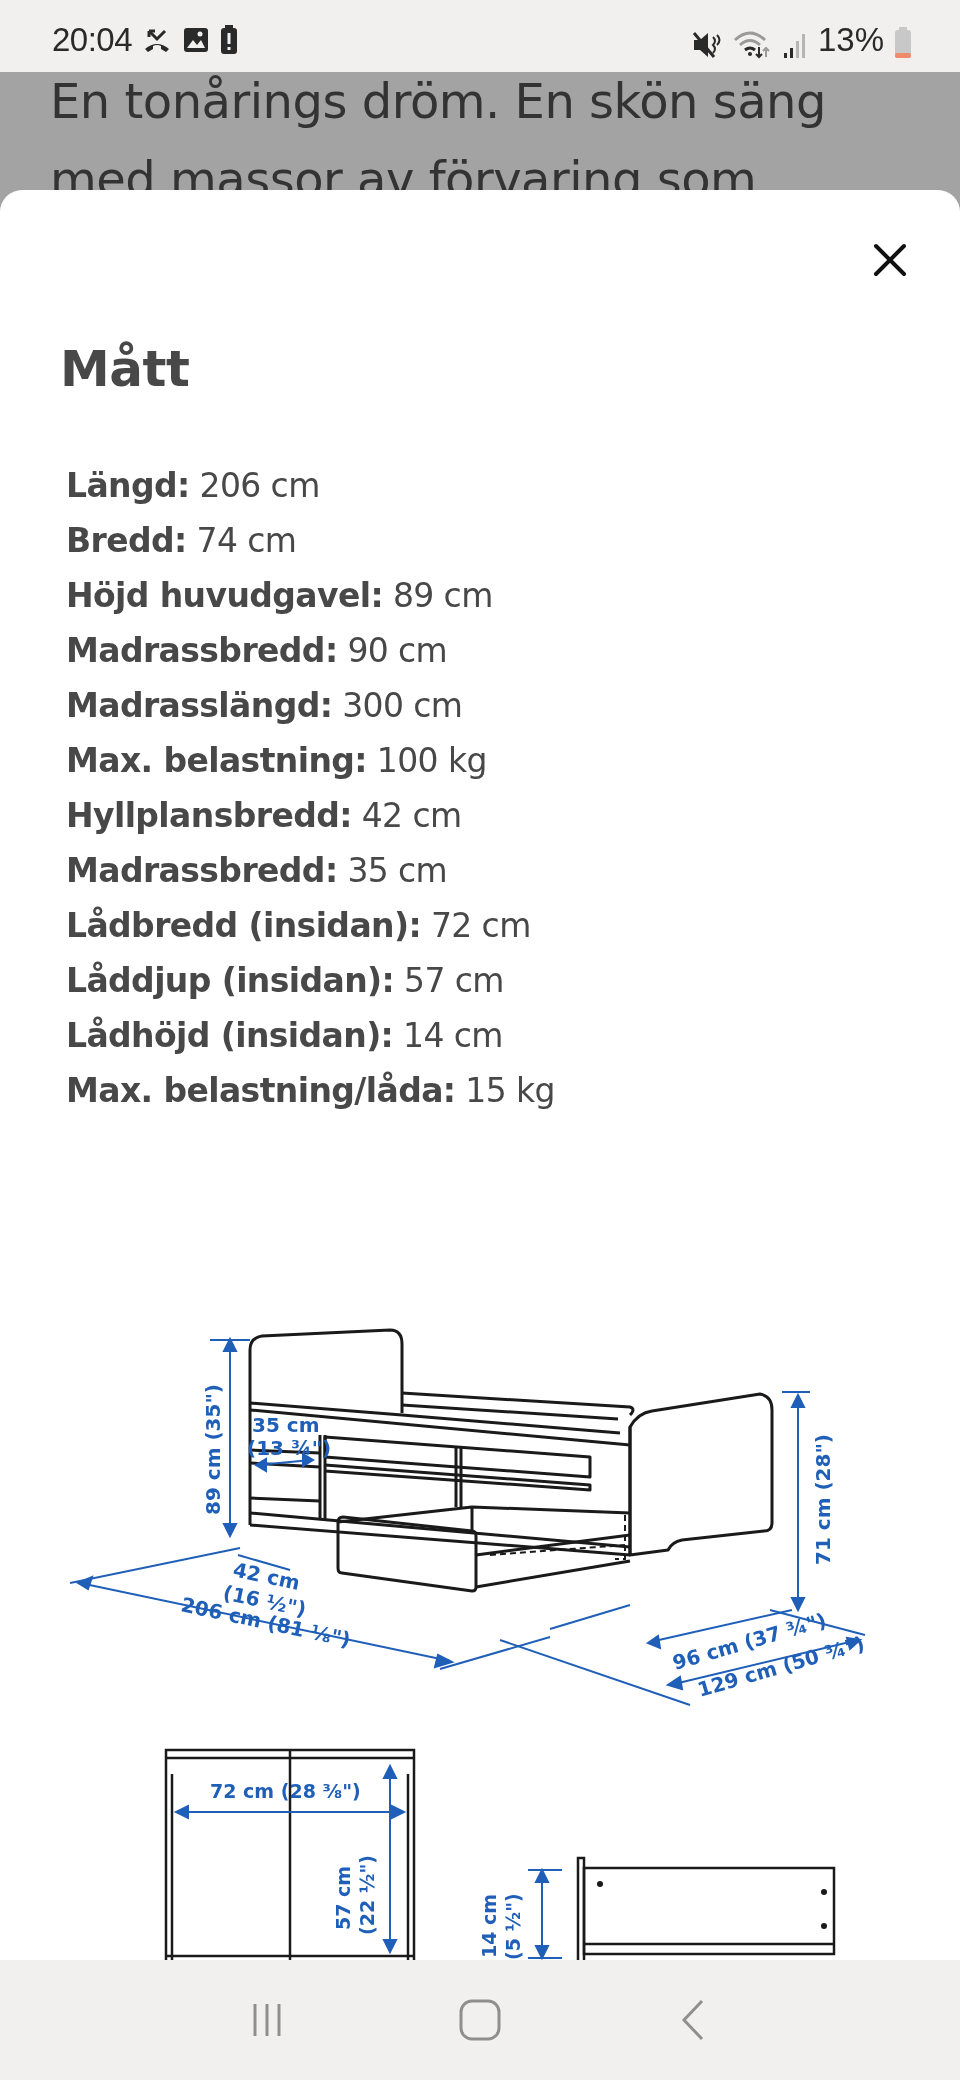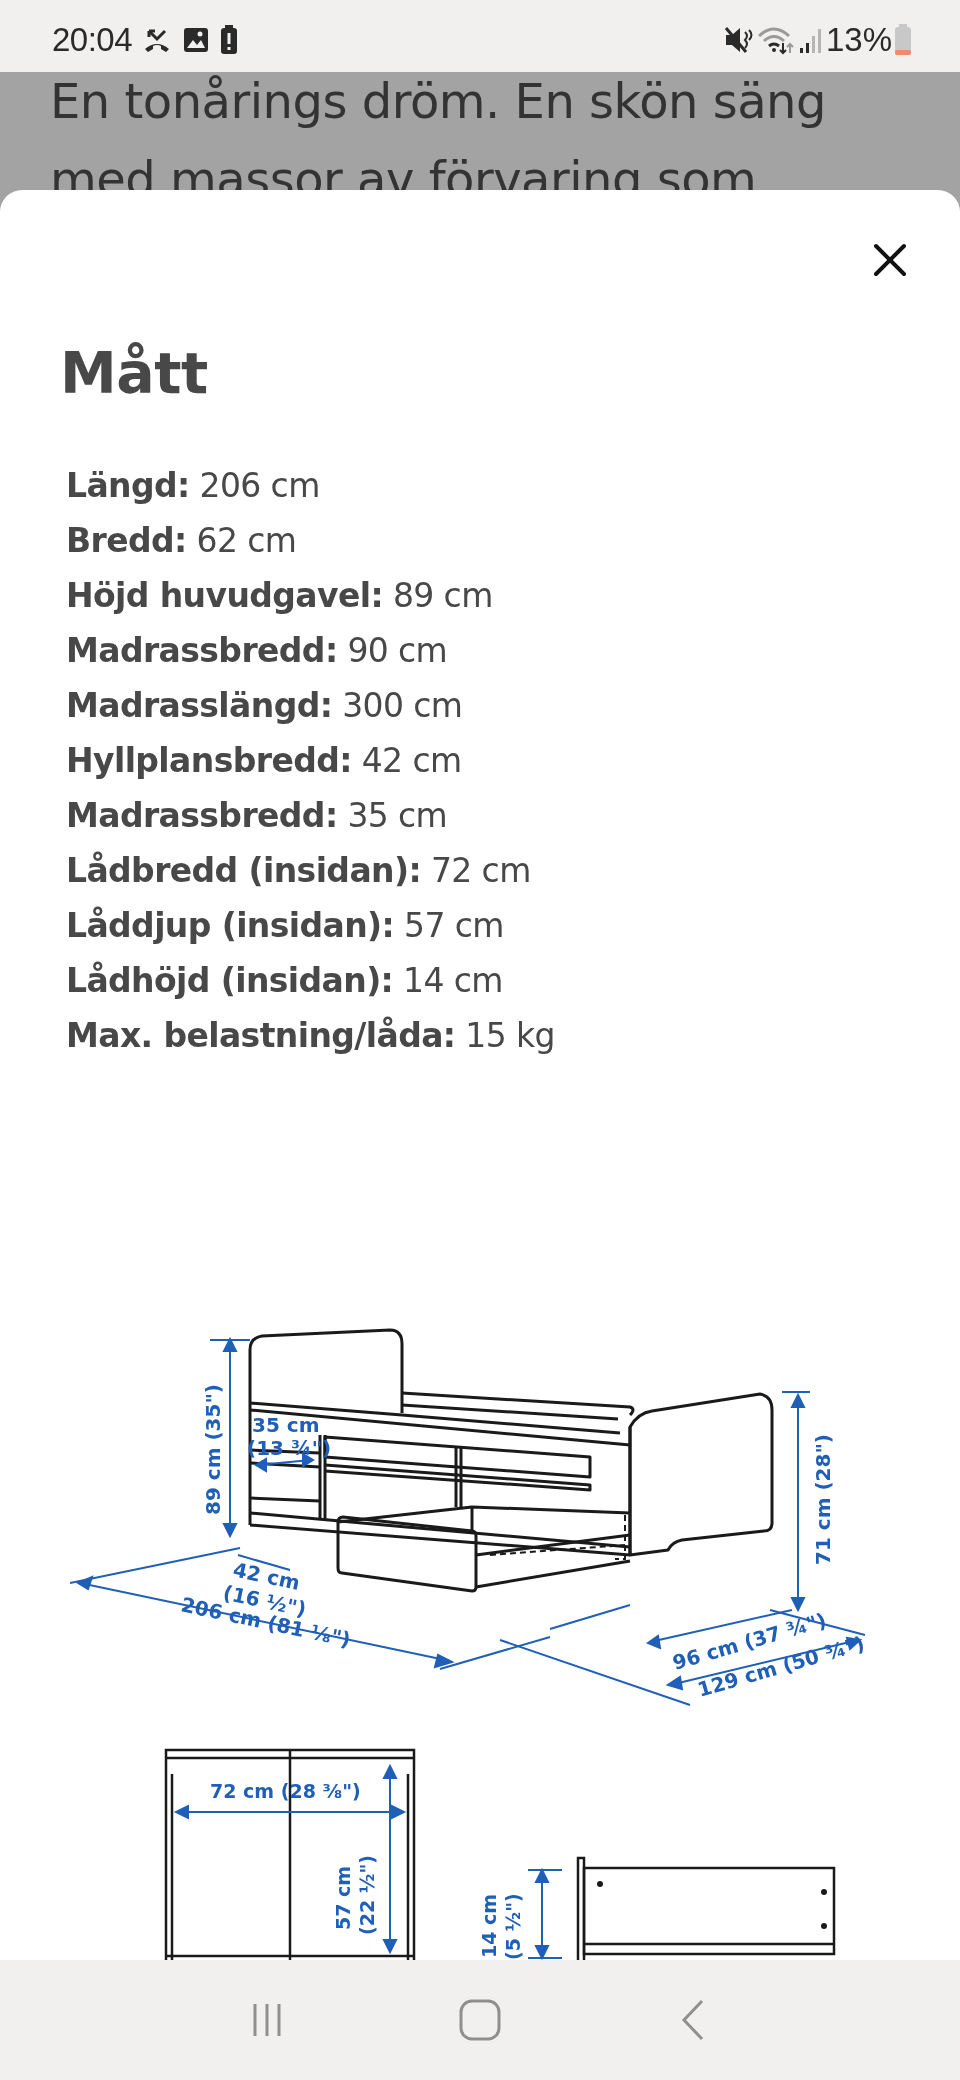--- a/index.html
+++ b/index.html
@@ -5,21 +5,21 @@
   * { box-sizing: border-box; margin: 0; padding: 0; }
   html, body { width: 960px; height: 2080px; overflow: hidden; background: #f2f0ef; }
   body { font-family: "Liberation Sans", "DejaVu Sans", sans-serif; position: relative; }
 
   .status-bar {
     position: absolute; left: 0; top: 0; width: 960px; height: 72px;
     background: #f2f0ef; display: flex; align-items: center;
     padding: 8px 48px 0 52px; font-size: 33px; color: #2a2a2a; z-index: 3;
   }
   .status-left { display: flex; align-items: center; gap: 10px; }
-  .status-right { margin-left: auto; display: flex; align-items: center; gap: 2px; }
+  .status-right { margin-left: auto; display: flex; align-items: flex-end; gap: 10px; }
   .status-time { letter-spacing: -0.5px; }
   .sb-icon { display: inline-flex; align-items: center; justify-content: center; }
 
   .backdrop {
     position: absolute; left: 0; top: 72px; width: 960px; height: 1888px;
     background: #a3a3a3; overflow: hidden; z-index: 1;
   }
   .backdrop-text {
     position: absolute; left: 50px; top: -10px; width: 860px;
     font-size: 48px; line-height: 78px; color: #333; font-family: "DejaVu Sans", sans-serif;
@@ -28,21 +28,21 @@
 
   .sheet {
     position: absolute; left: 0; top: 190px; width: 960px; height: 1770px;
     background: #ffffff; border-radius: 22px 22px 0 0; z-index: 2; overflow: hidden;
   }
   .close-btn {
     position: absolute; right: 40px; top: 40px; width: 60px; height: 60px;
     display: flex; align-items: center; justify-content: center; cursor: pointer;
   }
   .sheet-title {
-    position: absolute; left: 60px; top: 150px; font-size: 57px; font-weight: bold;
+    position: absolute; left: 60px; top: 150px; font-size: 50px; font-weight: bold;
     color: #484848; font-family: "DejaVu Sans", sans-serif; letter-spacing: -0.5px;
   }
   .spec-list { position: absolute; left: 60px; top: 268px; list-style: none; }
   .spec-row {
     font-size: 33px; line-height: 55px; color: #484848; white-space: nowrap;
     font-family: "DejaVu Sans", sans-serif; letter-spacing: -0.6px;
   }
   .spec-label { font-weight: bold; margin-left: 6px; }
   .spec-value { font-weight: normal; }
 
@@ -135,24 +135,25 @@
   <div class="close-btn">
     <svg width="34" height="34" viewBox="0 0 34 34">
         <path d="M3 3 L31 31 M31 3 L3 31" stroke="#111" stroke-width="4" stroke-linecap="round"></path>
       </svg>
   </div>
 
   <h2 class="sheet-title">Mått</h2>
 
   <ul class="spec-list">
     <li class="spec-row"><span class="spec-label">Längd:</span> <span class="spec-value">206 cm</span></li>
-    <li class="spec-row"><span class="spec-label">Bredd:</span> <span class="spec-value">62 cm</span></li>
+    <li class="spec-row"><span class="spec-label">Bredd:</span> <span class="spec-value">74 cm</span></li>
     <li class="spec-row"><span class="spec-label">Höjd huvudgavel:</span> <span class="spec-value">89 cm</span></li>
     <li class="spec-row"><span class="spec-label">Madrassbredd:</span> <span class="spec-value">90 cm</span></li>
     <li class="spec-row"><span class="spec-label">Madrasslängd:</span> <span class="spec-value">300 cm</span></li>
+    <li class="spec-row"><span class="spec-label">Max. belastning:</span> <span class="spec-value">100 kg</span></li>
     <li class="spec-row"><span class="spec-label">Hyllplansbredd:</span> <span class="spec-value">42 cm</span></li>
     <li class="spec-row"><span class="spec-label">Madrassbredd:</span> <span class="spec-value">35 cm</span></li>
     <li class="spec-row"><span class="spec-label">Lådbredd (insidan):</span> <span class="spec-value">72 cm</span></li>
     <li class="spec-row"><span class="spec-label">Låddjup (insidan):</span> <span class="spec-value">57 cm</span></li>
     <li class="spec-row"><span class="spec-label">Lådhöjd (insidan):</span> <span class="spec-value">14 cm</span></li>
     <li class="spec-row"><span class="spec-label">Max. belastning/låda:</span> <span class="spec-value">15 kg</span></li>
   </ul>
 
   <svg class="diagram-main" viewBox="0 0 830 400" width="830" height="400">
     <g stroke="#1a1a1a" stroke-width="3" fill="none" stroke-linejoin="round">

